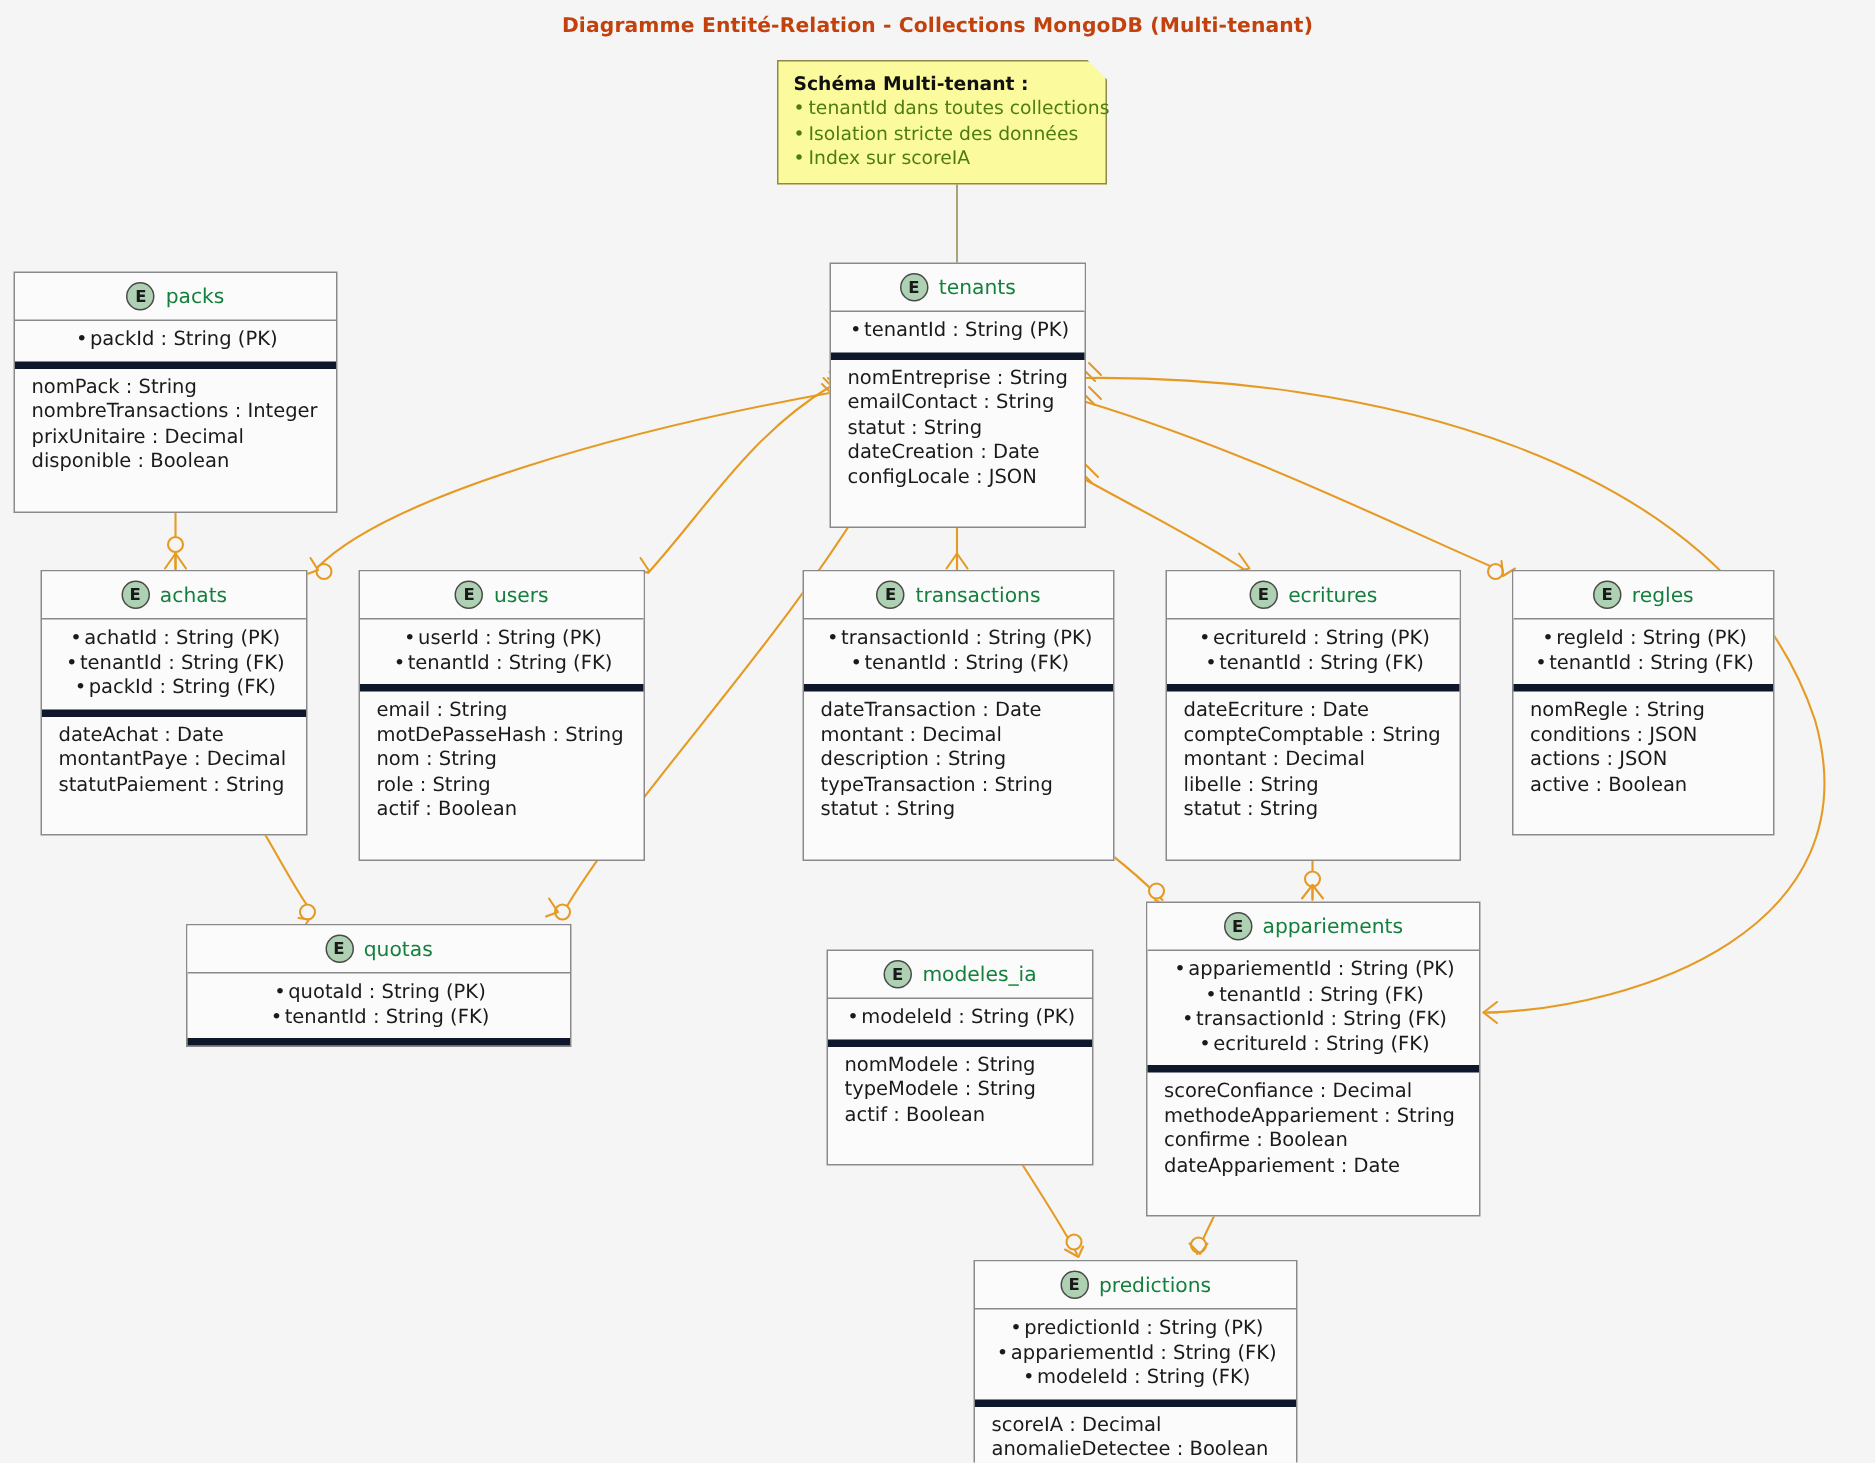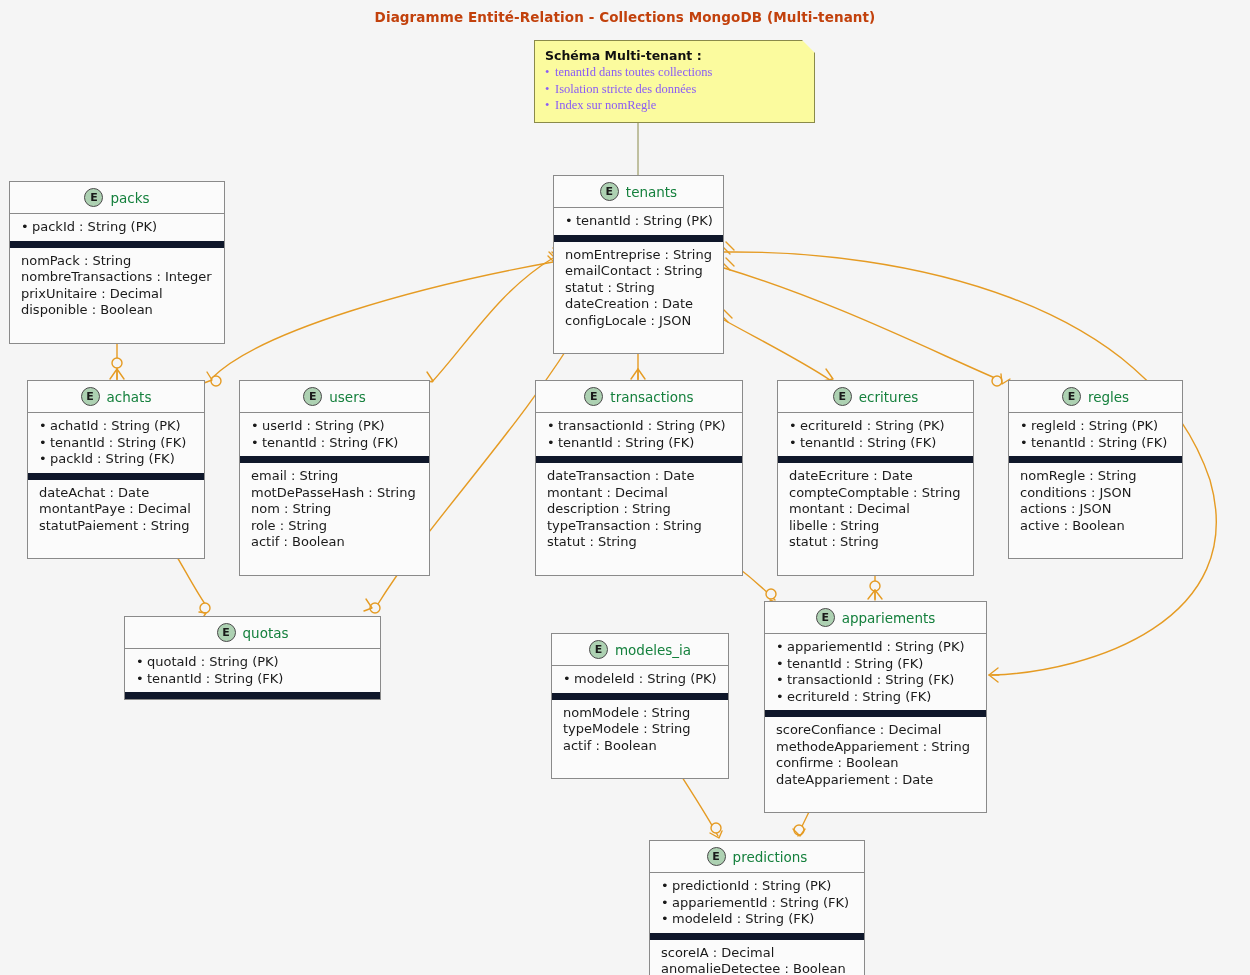--- a/index.html
+++ b/index.html
@@ -71,21 +71,22 @@
     line-height: 1;
     flex: 0 0 auto;
   }
   .entity-name {
     font-size: 13.5px;
     color: #15803d;
     white-space: nowrap;
   }
   .key-block {
     padding: 5px 11px 5px 11px;
-    border-bottom: 7px solid #0f172a;
+    border-bottom: 5px solid #0f172a;
+    text-align: center;
   }
   .attr-block {
     padding: 5px 11px 24px 11px;
   }
   .attr {
     font-size: 13px;
     color: #1a1a1a;
     line-height: 16.5px;
     white-space: nowrap;
   }
@@ -116,24 +117,23 @@
   }
   .note-title {
     font-size: 12.5px;
     font-weight: bold;
     color: #111;
     margin-bottom: 1px;
     white-space: nowrap;
   }
   .note-line {
     font-size: 12.5px;
-    color: #8b5cf6;
+    color: #4d7c0f;
     line-height: 16.5px;
     white-space: nowrap;
-    font-family: Liberation Serif, serif;
   }
   .note-line::before {
     content: "\2022";
     display: inline-block;
     width: 10px;
   }
 </style>
 </head>
 <body>
 
@@ -207,26 +207,26 @@
       <path d="M 793 829 L 800 836 L 805 829"></path>
 
       <path d="M 668 755 C 690 790 705 812 718 836"></path>
       <path d="M 663 750 L 672 757 M 666 745 L 675 753"></path>
       <circle cx="716" cy="828" r="5" fill="#f5f5f5"></circle>
       <path d="M 710 833 L 719 838 L 722 831"></path>
 
     </g>
   </svg>
 
-  <div class="note" style="left:534px; top:40px; width:281px;">
+  <div class="note" style="left:518px; top:40px; width:220px;">
     <div class="note-fold"></div>
     <div class="note-title">Schéma Multi-tenant :</div>
     <div class="note-line">tenantId dans toutes collections</div>
     <div class="note-line">Isolation stricte des données</div>
-    <div class="note-line">Index sur nomRegle</div>
+    <div class="note-line">Index sur scoreIA</div>
   </div>
 
   <div class="entity" style="left:9px; top:181px; width:216px;">
     <div class="entity-header">
       <span class="e-icon">E</span>
       <span class="entity-name">packs</span>
     </div>
     <div class="key-block">
       <div class="attr key">packId : String (PK)</div>
     </div>

